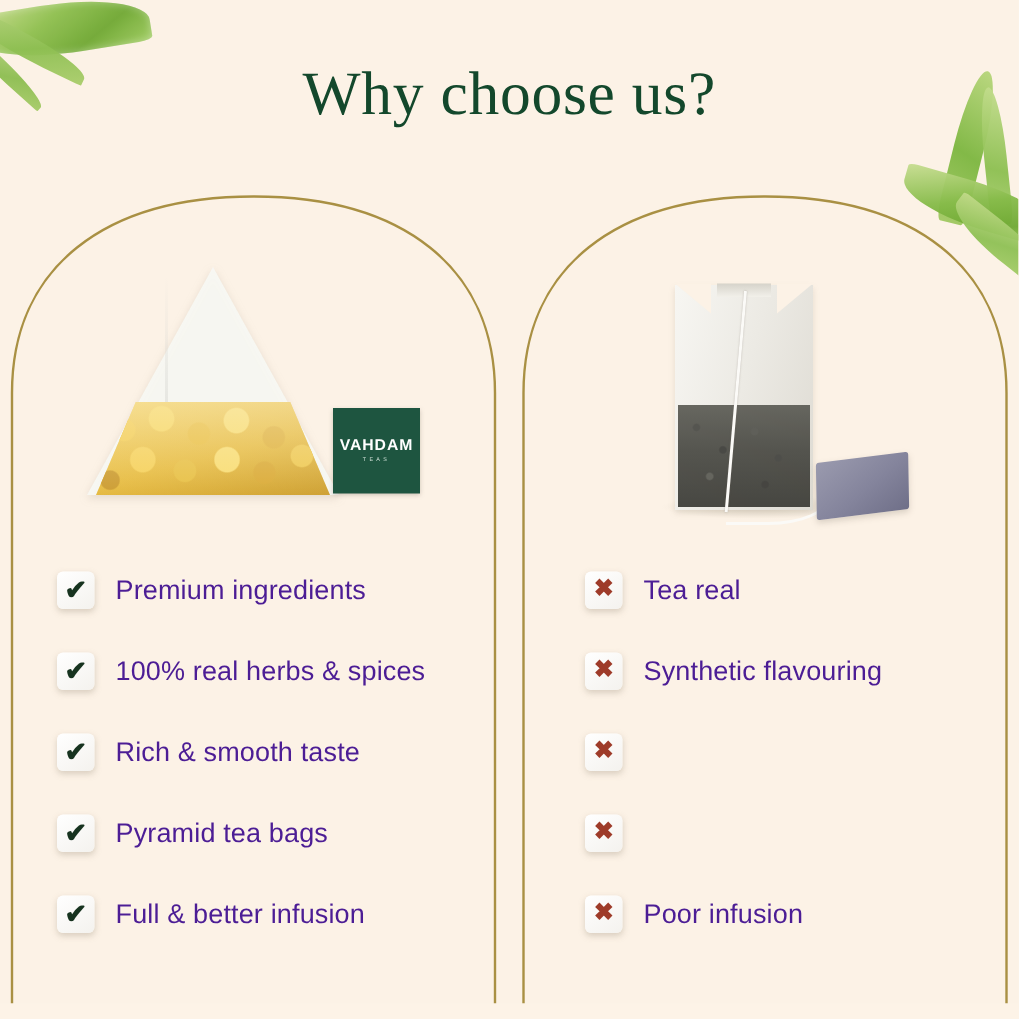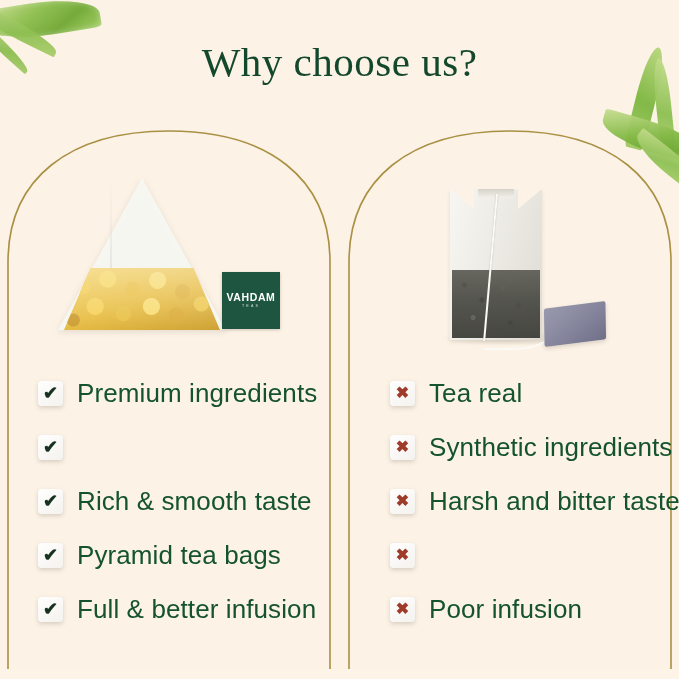--- a/index.html
+++ b/index.html
@@ -266,22 +266,22 @@
     display: flex;
     align-items: center;
     justify-content: center;
     font-weight: 700;
     line-height: 1;
   }
   .mark-box.check { color: #17331f; font-size: 18px; }
   .mark-box.cross { color: #9e3b29; font-size: 16px; }
 
   .feature-label {
-    font-size: 26px;
-    color: #14532d;
+    font-size: 18px;
+    color: #4c1d95;
     letter-spacing: .1px;
     white-space: nowrap;
   }
 </style>
 </head>
 <body>
 
 <div id="stage">
 
   <div class="leaf" id="leaf-tl-main"></div>
@@ -323,20 +323,21 @@
   <div id="square-bag-string-curve"></div>
   <div id="square-bag-tag"></div>
 
   <div class="feature-col" id="pros-column">
     <div class="feature-row">
       <span class="mark-box check">✔</span>
       <span class="feature-label">Premium ingredients</span>
     </div>
     <div class="feature-row">
       <span class="mark-box check">✔</span>
+      <span class="feature-label">100% real herbs &amp; spices</span>
     </div>
     <div class="feature-row">
       <span class="mark-box check">✔</span>
       <span class="feature-label">Rich &amp; smooth taste</span>
     </div>
     <div class="feature-row">
       <span class="mark-box check">✔</span>
       <span class="feature-label">Pyramid tea bags</span>
     </div>
     <div class="feature-row">
@@ -345,25 +346,24 @@
     </div>
   </div>
 
   <div class="feature-col" id="cons-column">
     <div class="feature-row">
       <span class="mark-box cross">✖</span>
       <span class="feature-label">Tea real</span>
     </div>
     <div class="feature-row">
       <span class="mark-box cross">✖</span>
-      <span class="feature-label">Synthetic ingredients</span>
-    </div>
-    <div class="feature-row">
-      <span class="mark-box cross">✖</span>
-      <span class="feature-label">Harsh and bitter taste</span>
+      <span class="feature-label">Synthetic flavouring</span>
+    </div>
+    <div class="feature-row">
+      <span class="mark-box cross">✖</span>
     </div>
     <div class="feature-row">
       <span class="mark-box cross">✖</span>
     </div>
     <div class="feature-row">
       <span class="mark-box cross">✖</span>
       <span class="feature-label">Poor infusion</span>
     </div>
   </div>
 

